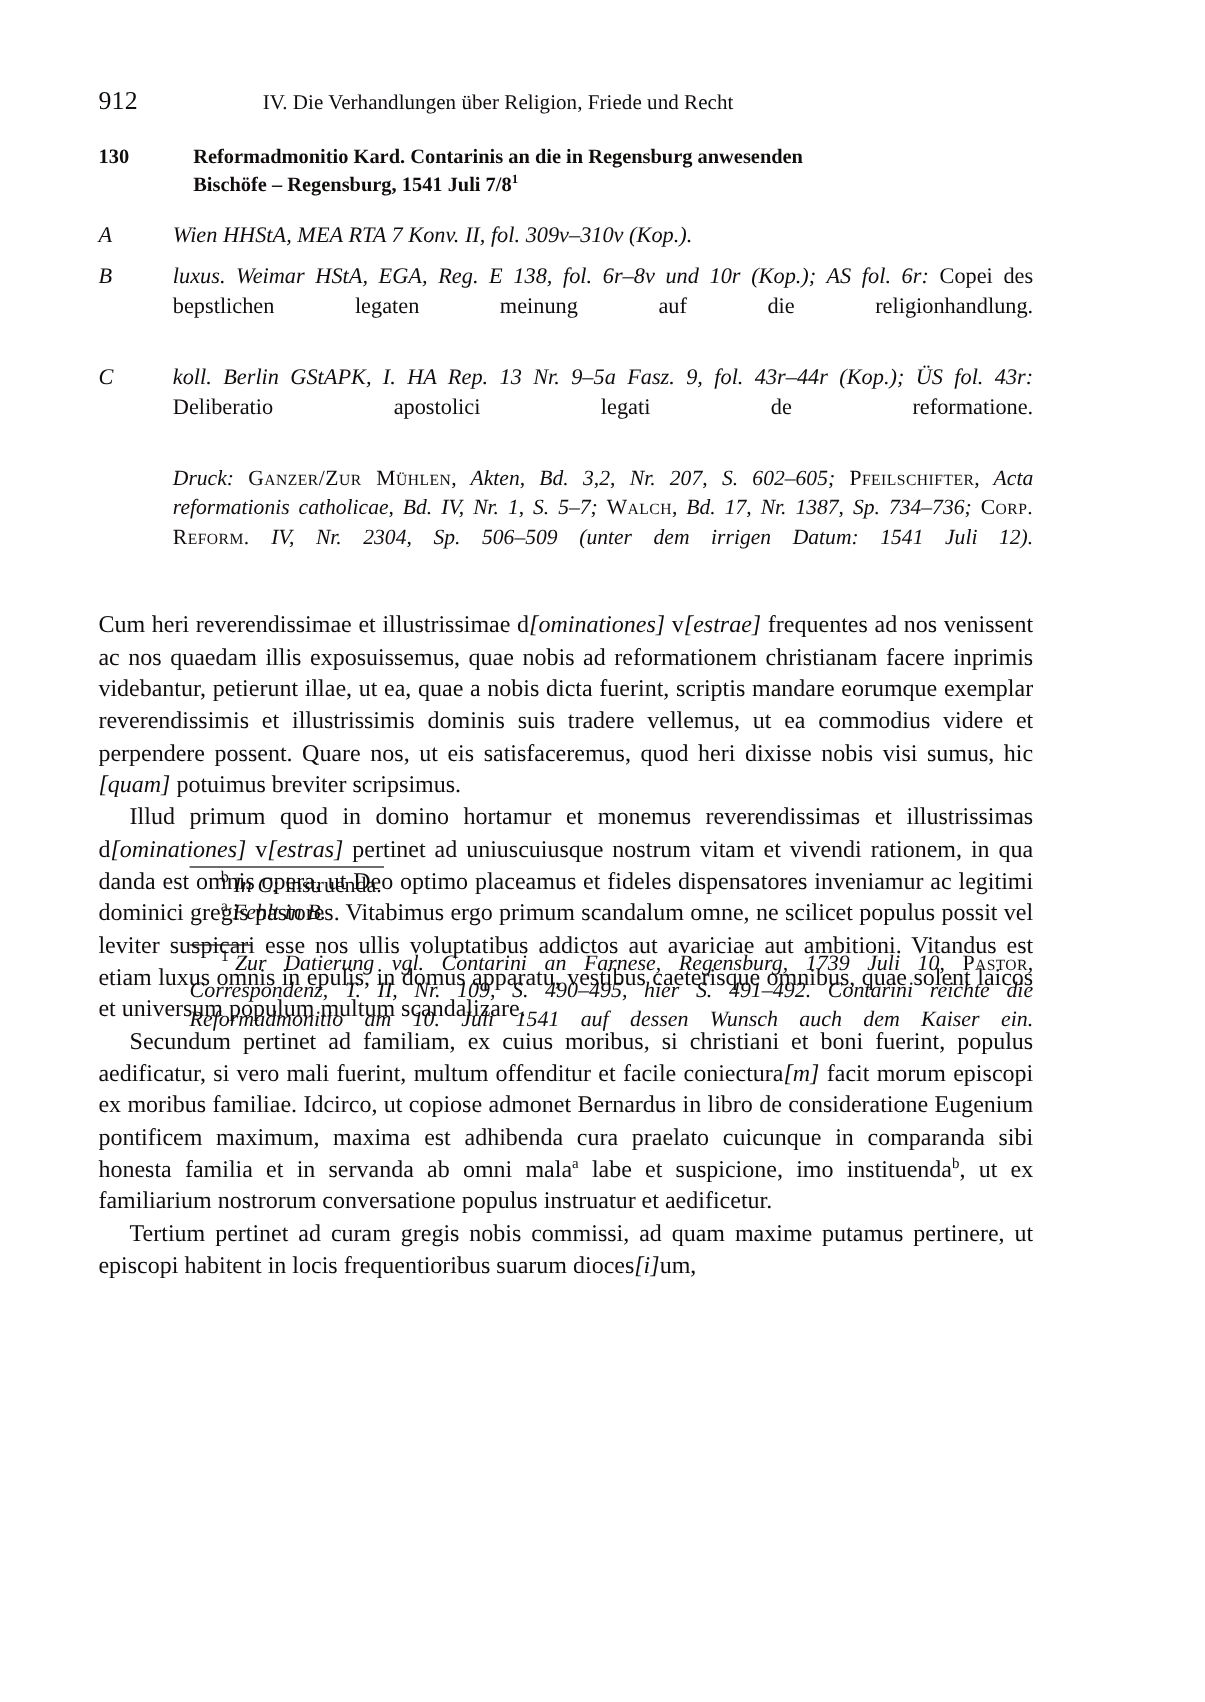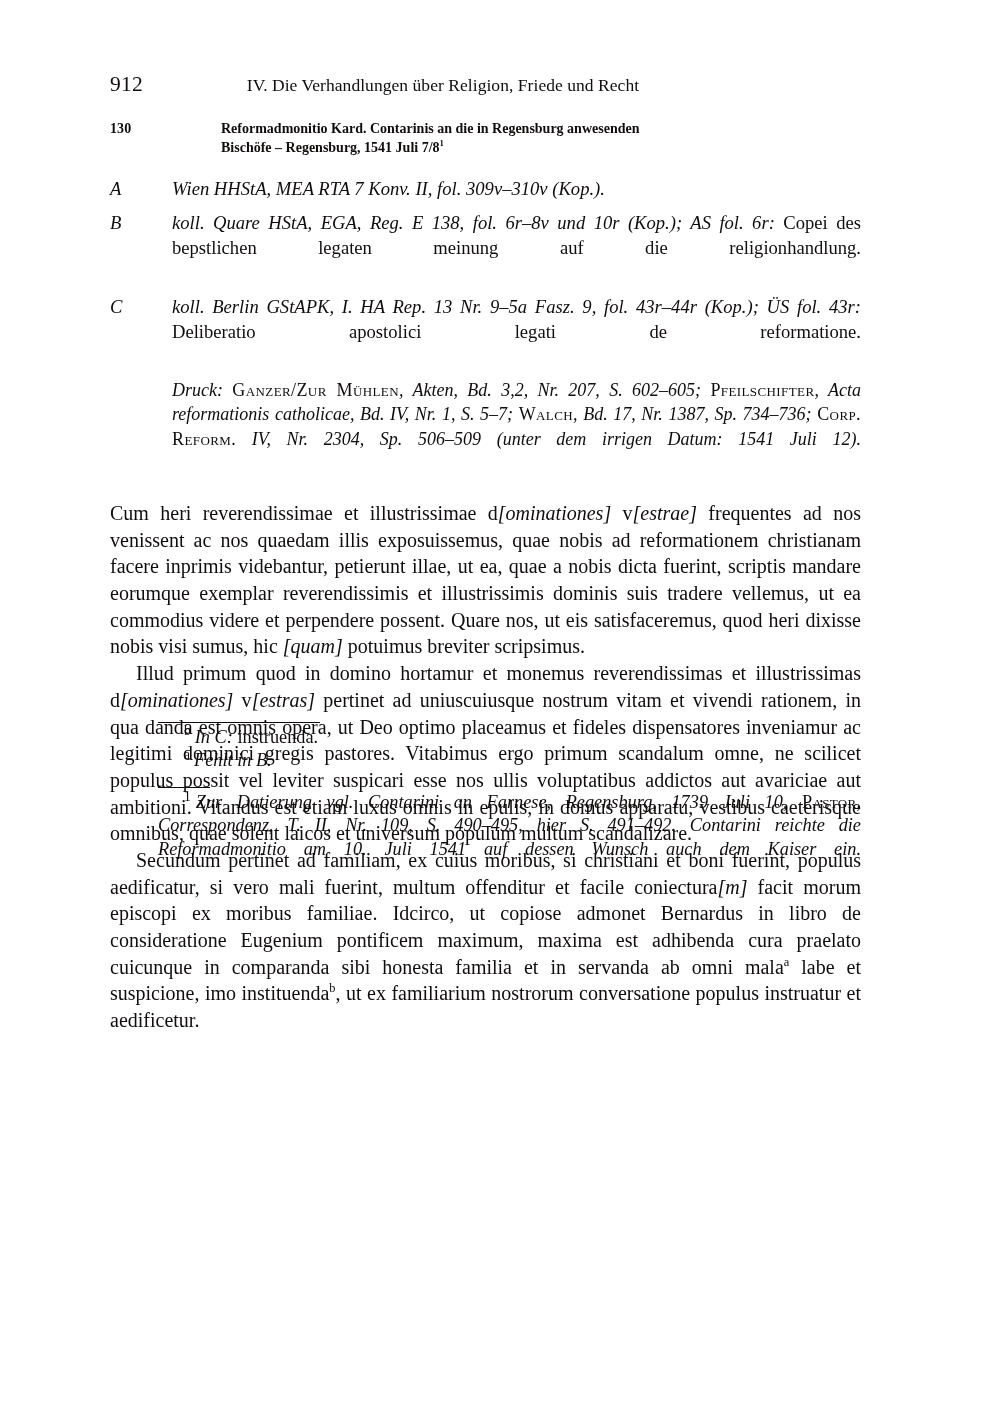--- a/index.html
+++ b/index.html
@@ -13,21 +13,21 @@
     font-family: "Liberation Serif", "DejaVu Serif", serif;
     color: #100d0c;
     -webkit-font-smoothing: antialiased;
   }
 
   .page {
     position: relative;
     width: 1004px;
     height: 1036px;
     box-sizing: border-box;
-    padding: 72px 143px 0 110px;
+    padding: 72px 143px 0 82px;
   }
 
   
   .runhead {
     display: flex;
     align-items: baseline;
     height: 30px;
     margin-bottom: 18px;
   }
   .runhead .folio {
@@ -39,24 +39,23 @@
     margin-left: 104px;
     letter-spacing: 0.05px;
     white-space: nowrap;
   }
 
   
   .doc-heading {
     display: flex;
     align-items: flex-start;
     font-weight: bold;
-    font-size: 14px;
+    font-size: 17px;
     line-height: 1.33;
     margin-bottom: 19px;
-    gap: 32px;
   }
   .doc-heading .num {
     width: 62px;
     flex: 0 0 62px;
     letter-spacing: 0.1px;
   }
   .doc-heading .htext {
     flex: 1 1 auto;
     margin-left: 17px;
   }
@@ -212,34 +211,35 @@
     </span>
   </div>
 
   <div class="witness">
     <span class="sigil">A</span>
     <span class="wtext"><i>Wien HHStA, MEA RTA 7 Konv. II, fol. 309v–310v (Kop.).</i></span>
   </div>
 
   <div class="witness just">
     <span class="sigil">B</span>
-    <span class="wtext"><i>koll. Quare HStA, EGA, Reg. E 138, fol. 6r–8v und 10r (Kop.); AS fol. 6r:</i> <span>Copei des bepstlichen legaten meinung auf die religionhandlung.</span></span>
+    <span class="wtext"><i>luxus. Weimar HStA, EGA, Reg. E 138, fol. 6r–8v und 10r (Kop.); AS fol. 6r:</i> <span>Copei des bepstlichen legaten meinung auf die religionhandlung.</span></span>
   </div>
 
   <div class="witness just">
     <span class="sigil">C</span>
     <span class="wtext"><i>koll. Berlin GStAPK, I. HA Rep. 13 Nr. 9–5a Fasz. 9, fol. 43r–44r (Kop.); ÜS fol. 43r:</i> <span>Deliberatio apostolici legati de reformatione.</span></span>
   </div>
 
   <div class="druck"><span>Druck:</span>&nbsp;<span class="sc">Ganzer/Zur Mühlen</span><span>, Akten, Bd. 3,2, Nr. 207, S. 602–605; </span><span class="sc">Pfeilschifter</span><span>, Acta reformationis catholicae, Bd. IV, Nr. 1, S. 5–7; </span><span class="sc">Walch</span><span>, Bd. 17, Nr. 1387, Sp. 734–736; </span><span class="sc">Corp. Reform.</span><span> IV, Nr. 2304, Sp. 506–509 (unter dem irrigen Datum: 1541 Juli 12).</span></div>
 
   <div class="body">
     <p><span>Cum heri reverendissimae et illustrissimae d</span><i>[ominationes]</i><span> v</span><i>[estrae]</i><span> frequentes ad nos venissent ac nos quaedam illis exposuissemus, quae nobis ad reformationem christianam facere inprimis videbantur, petierunt illae, ut ea, quae a nobis dicta fuerint, scriptis mandare eorumque exemplar reverendissimis et illustrissimis dominis suis tradere vellemus, ut ea commodius videre et perpendere possent. Quare nos, ut eis satisfaceremus, quod heri dixisse nobis visi sumus, hic </span><i>[quam]</i><span> potuimus breviter scripsimus.</span></p>
     <p class="indent"><span>Illud primum quod in domino hortamur et monemus reverendissimas et illustrissimas d</span><i>[ominationes]</i><span> v</span><i>[estras]</i><span> pertinet ad uniuscuiusque nostrum vitam et vivendi rationem, in qua danda est omnis opera, ut Deo optimo placeamus et fideles dispensatores inveniamur ac legitimi dominici gregis pastores. Vitabimus ergo primum scandalum omne, ne scilicet populus possit vel leviter suspicari esse nos ullis voluptatibus addictos aut avariciae aut ambitioni. Vitandus est etiam luxus omnis in epulis, in domus apparatu, vestibus caeterisque omnibus, quae solent laicos et universum populum multum scandalizare.</span></p>
     <p class="indent"><span>Secundum pertinet ad familiam, ex cuius moribus, si christiani et boni fuerint, populus aedificatur, si vero mali fuerint, multum offenditur et facile coniectura</span><i>[m]</i><span> facit morum episcopi ex moribus familiae. Idcirco, ut copiose admonet Bernardus in libro de consideratione Eugenium pontificem maximum, maxima est adhibenda cura praelato cuicunque in comparanda sibi honesta familia et in servanda ab omni mala</span><sup class="fn">a</sup><span> labe et suspicione, imo instituenda</span><sup class="fn">b</sup><span>, ut ex familiarium nostrorum conversatione populus instruatur et aedificetur.</span></p>
+    <p class="indent"><span>Tertium pertinet ad curam gregis nobis commissi, ad quam maxime putamus pertinere, ut episcopi habitent in locis frequentioribus suarum dioces</span><i>[i]</i><span>um,</span></p>
   </div>
 
   <div class="fnotes">
 
     <hr class="rule">
 
     <p class="fn-line"><span class="mark">b</span><i>In C:</i><span> instruenda.</span></p>
 
     <p class="fn-line"><span class="mark">a</span><i>Fehlt in B.</i></p>
 

